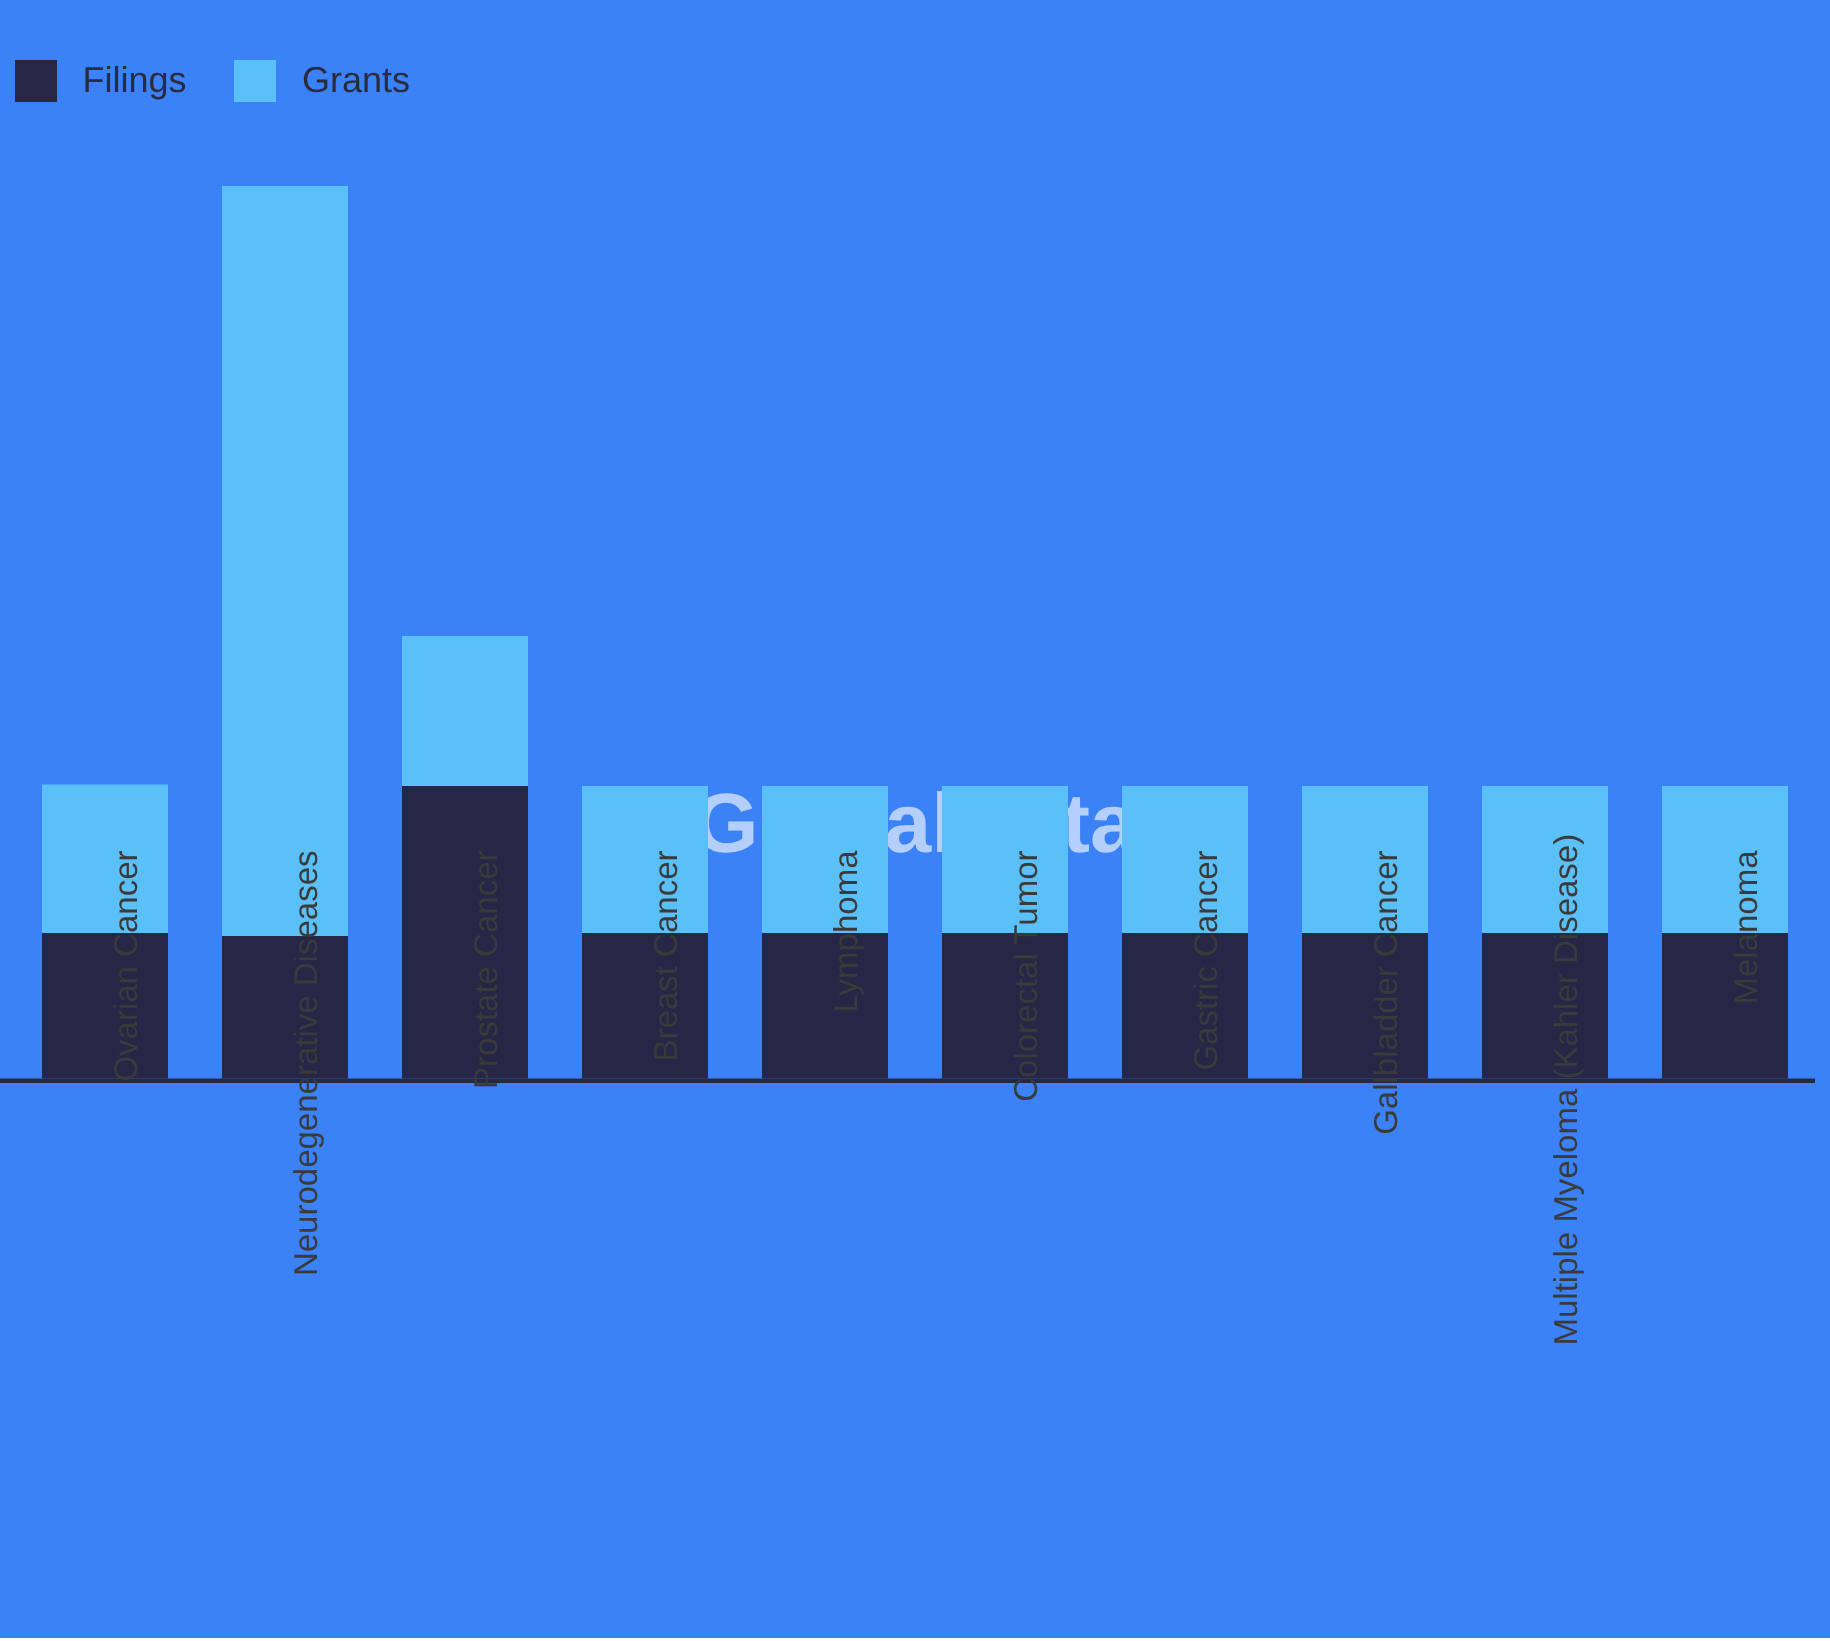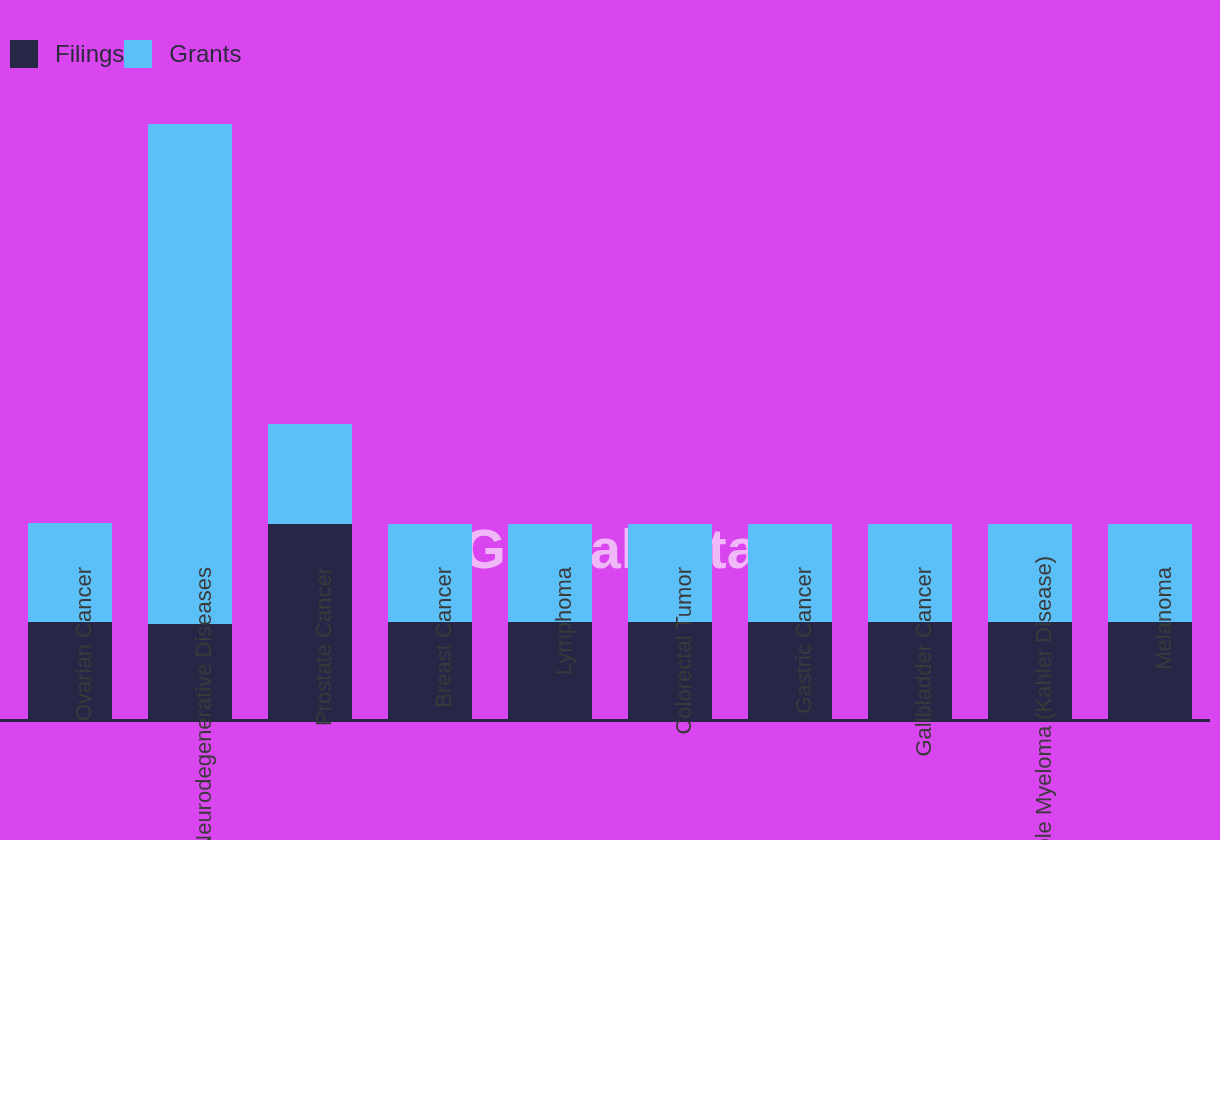--- a/index.html
+++ b/index.html
@@ -9,39 +9,40 @@
     background: #ffffff;
   }
   body {
     font-family: "Liberation Sans", sans-serif;
     -webkit-font-smoothing: antialiased;
   }
 
   #chart-root {
     position: relative;
     width: 1220px;
-    height: 840px;
-    background: #d946ef;
+    height: 1092px;
+    background: #3b82f6;
     overflow: hidden;
   }
 
   
   .legend {
     position: absolute;
     left: 10px;
     top: 40px;
     display: flex;
     align-items: center;
     gap: 0px;
   }
   .legend-item {
     display: flex;
     align-items: center;
   }
   .legend-item + .legend-item {
+    margin-left: 32px;
   }
   .legend-swatch {
     width: 28px;
     height: 28px;
     flex: 0 0 auto;
   }
   .legend-label {
     margin-left: 17px;
     font-size: 24px;
     color: #2b2b3d;

